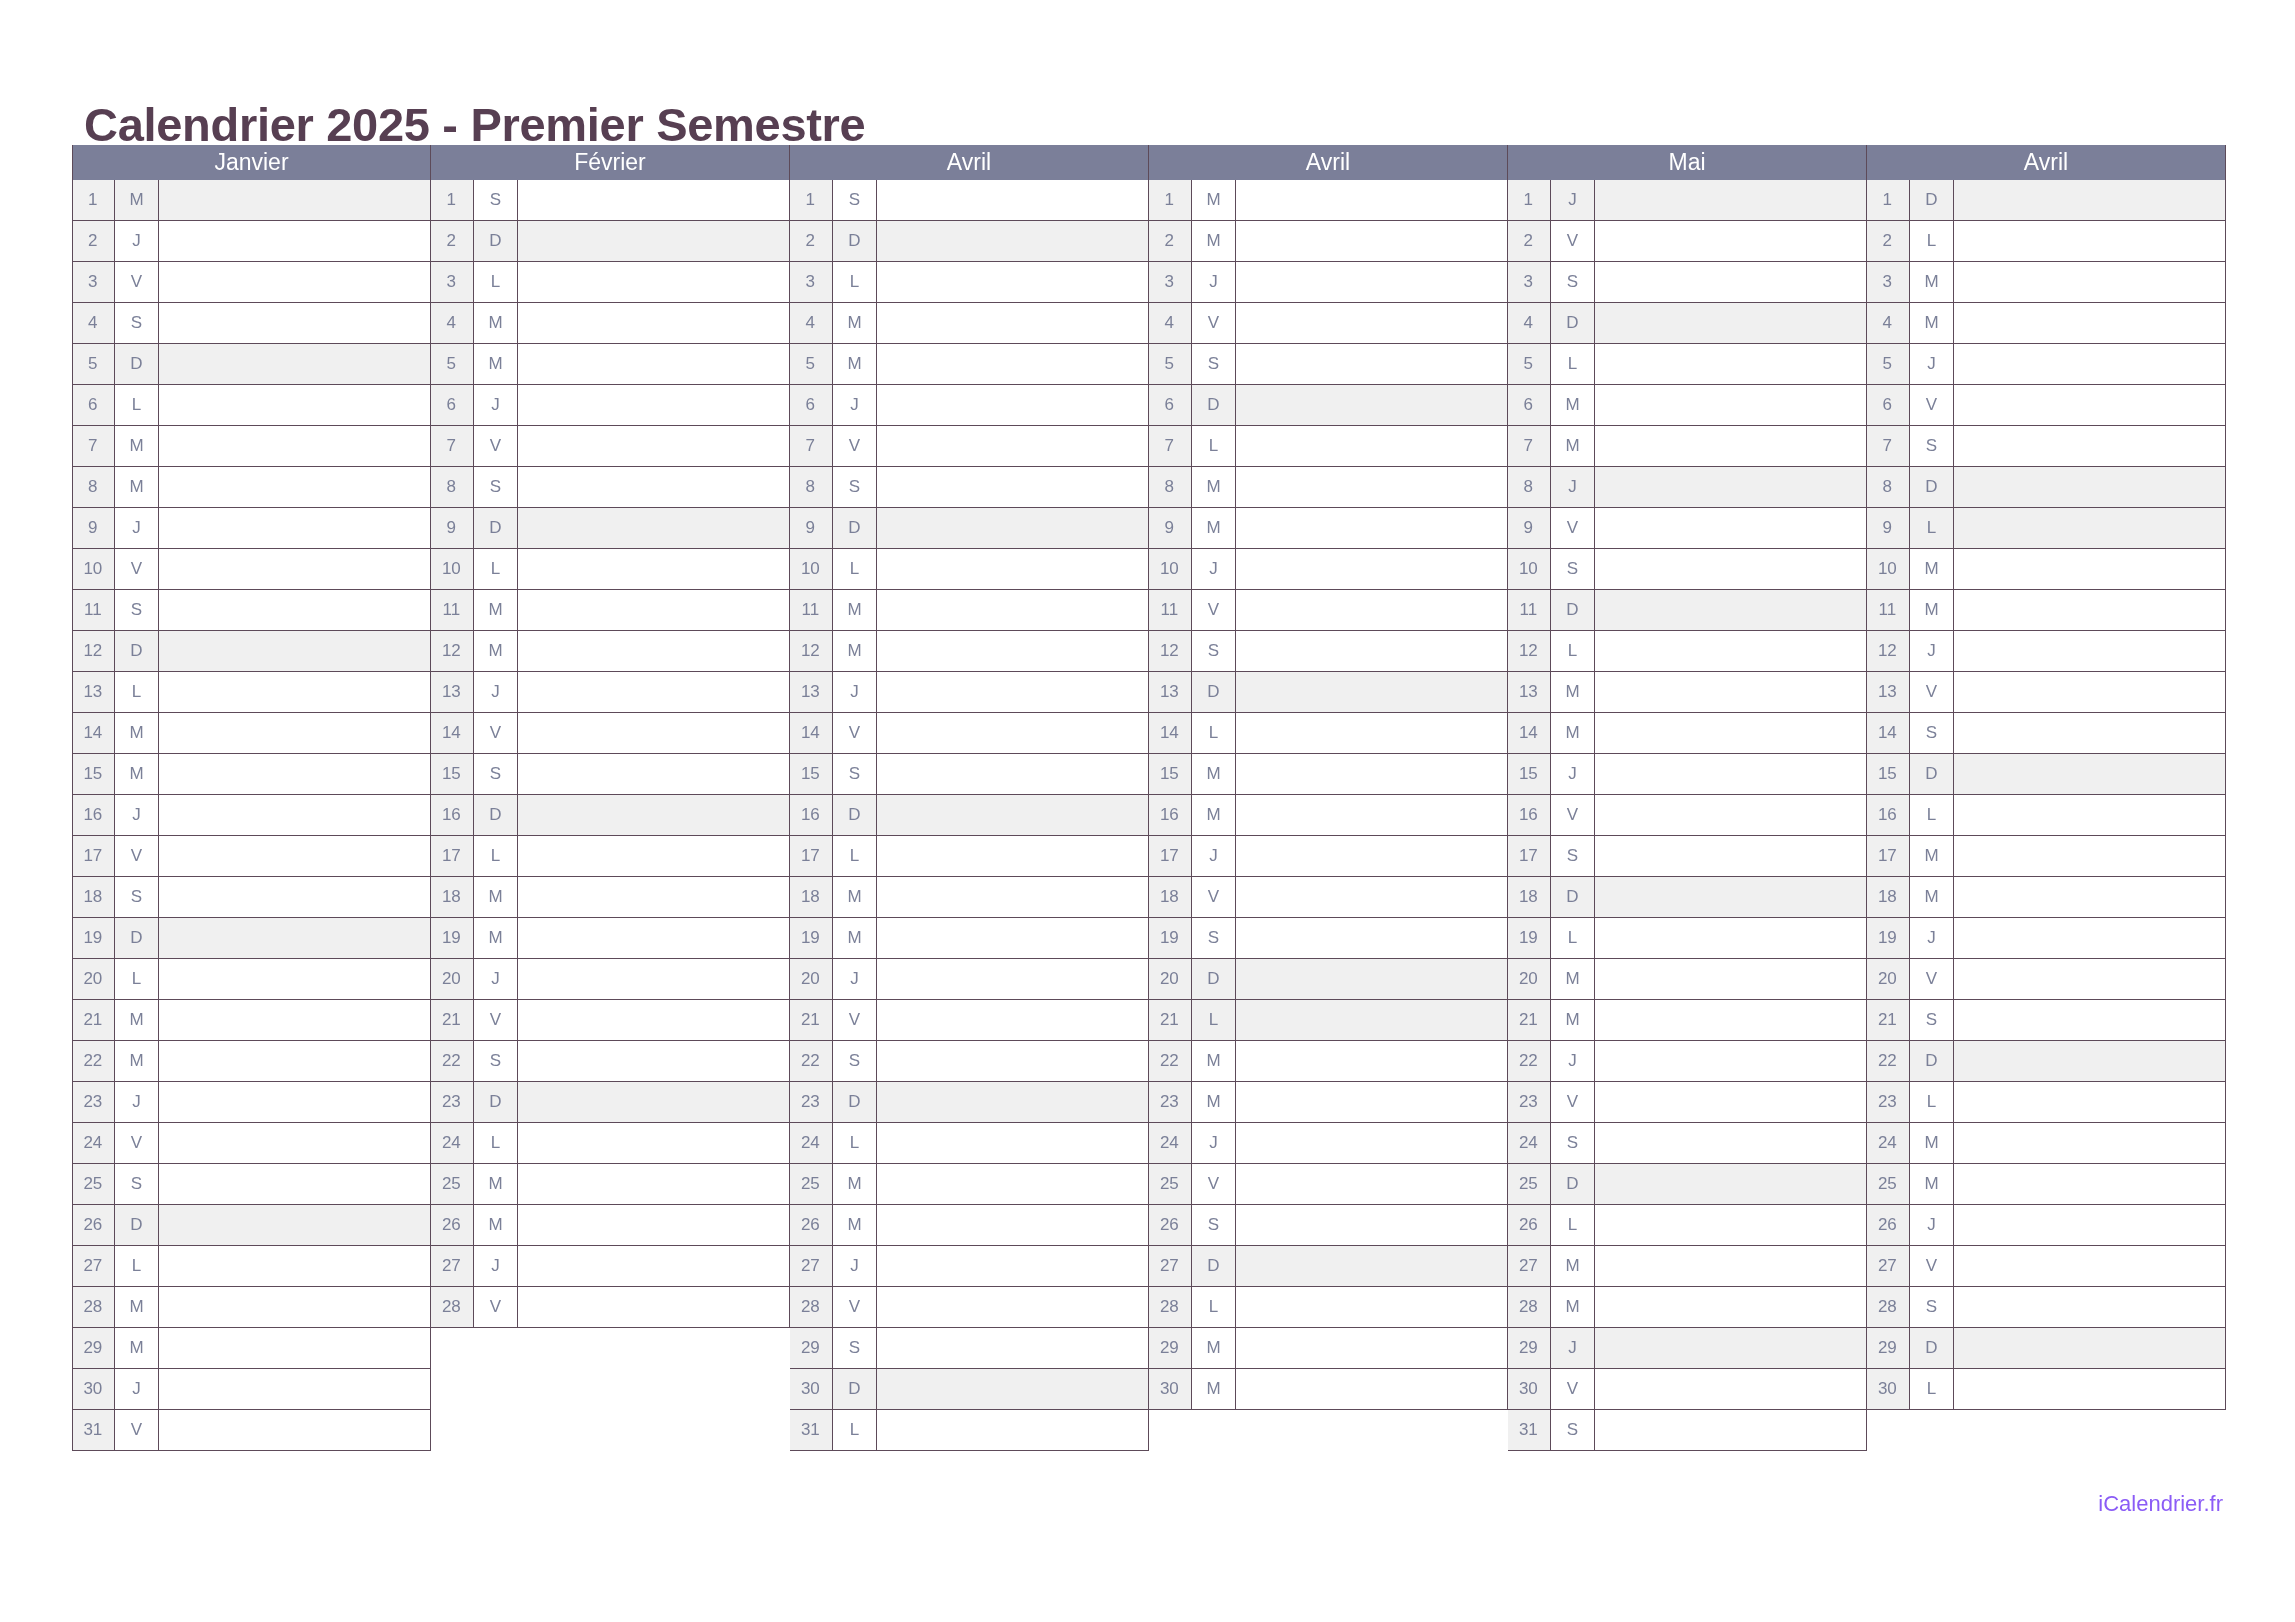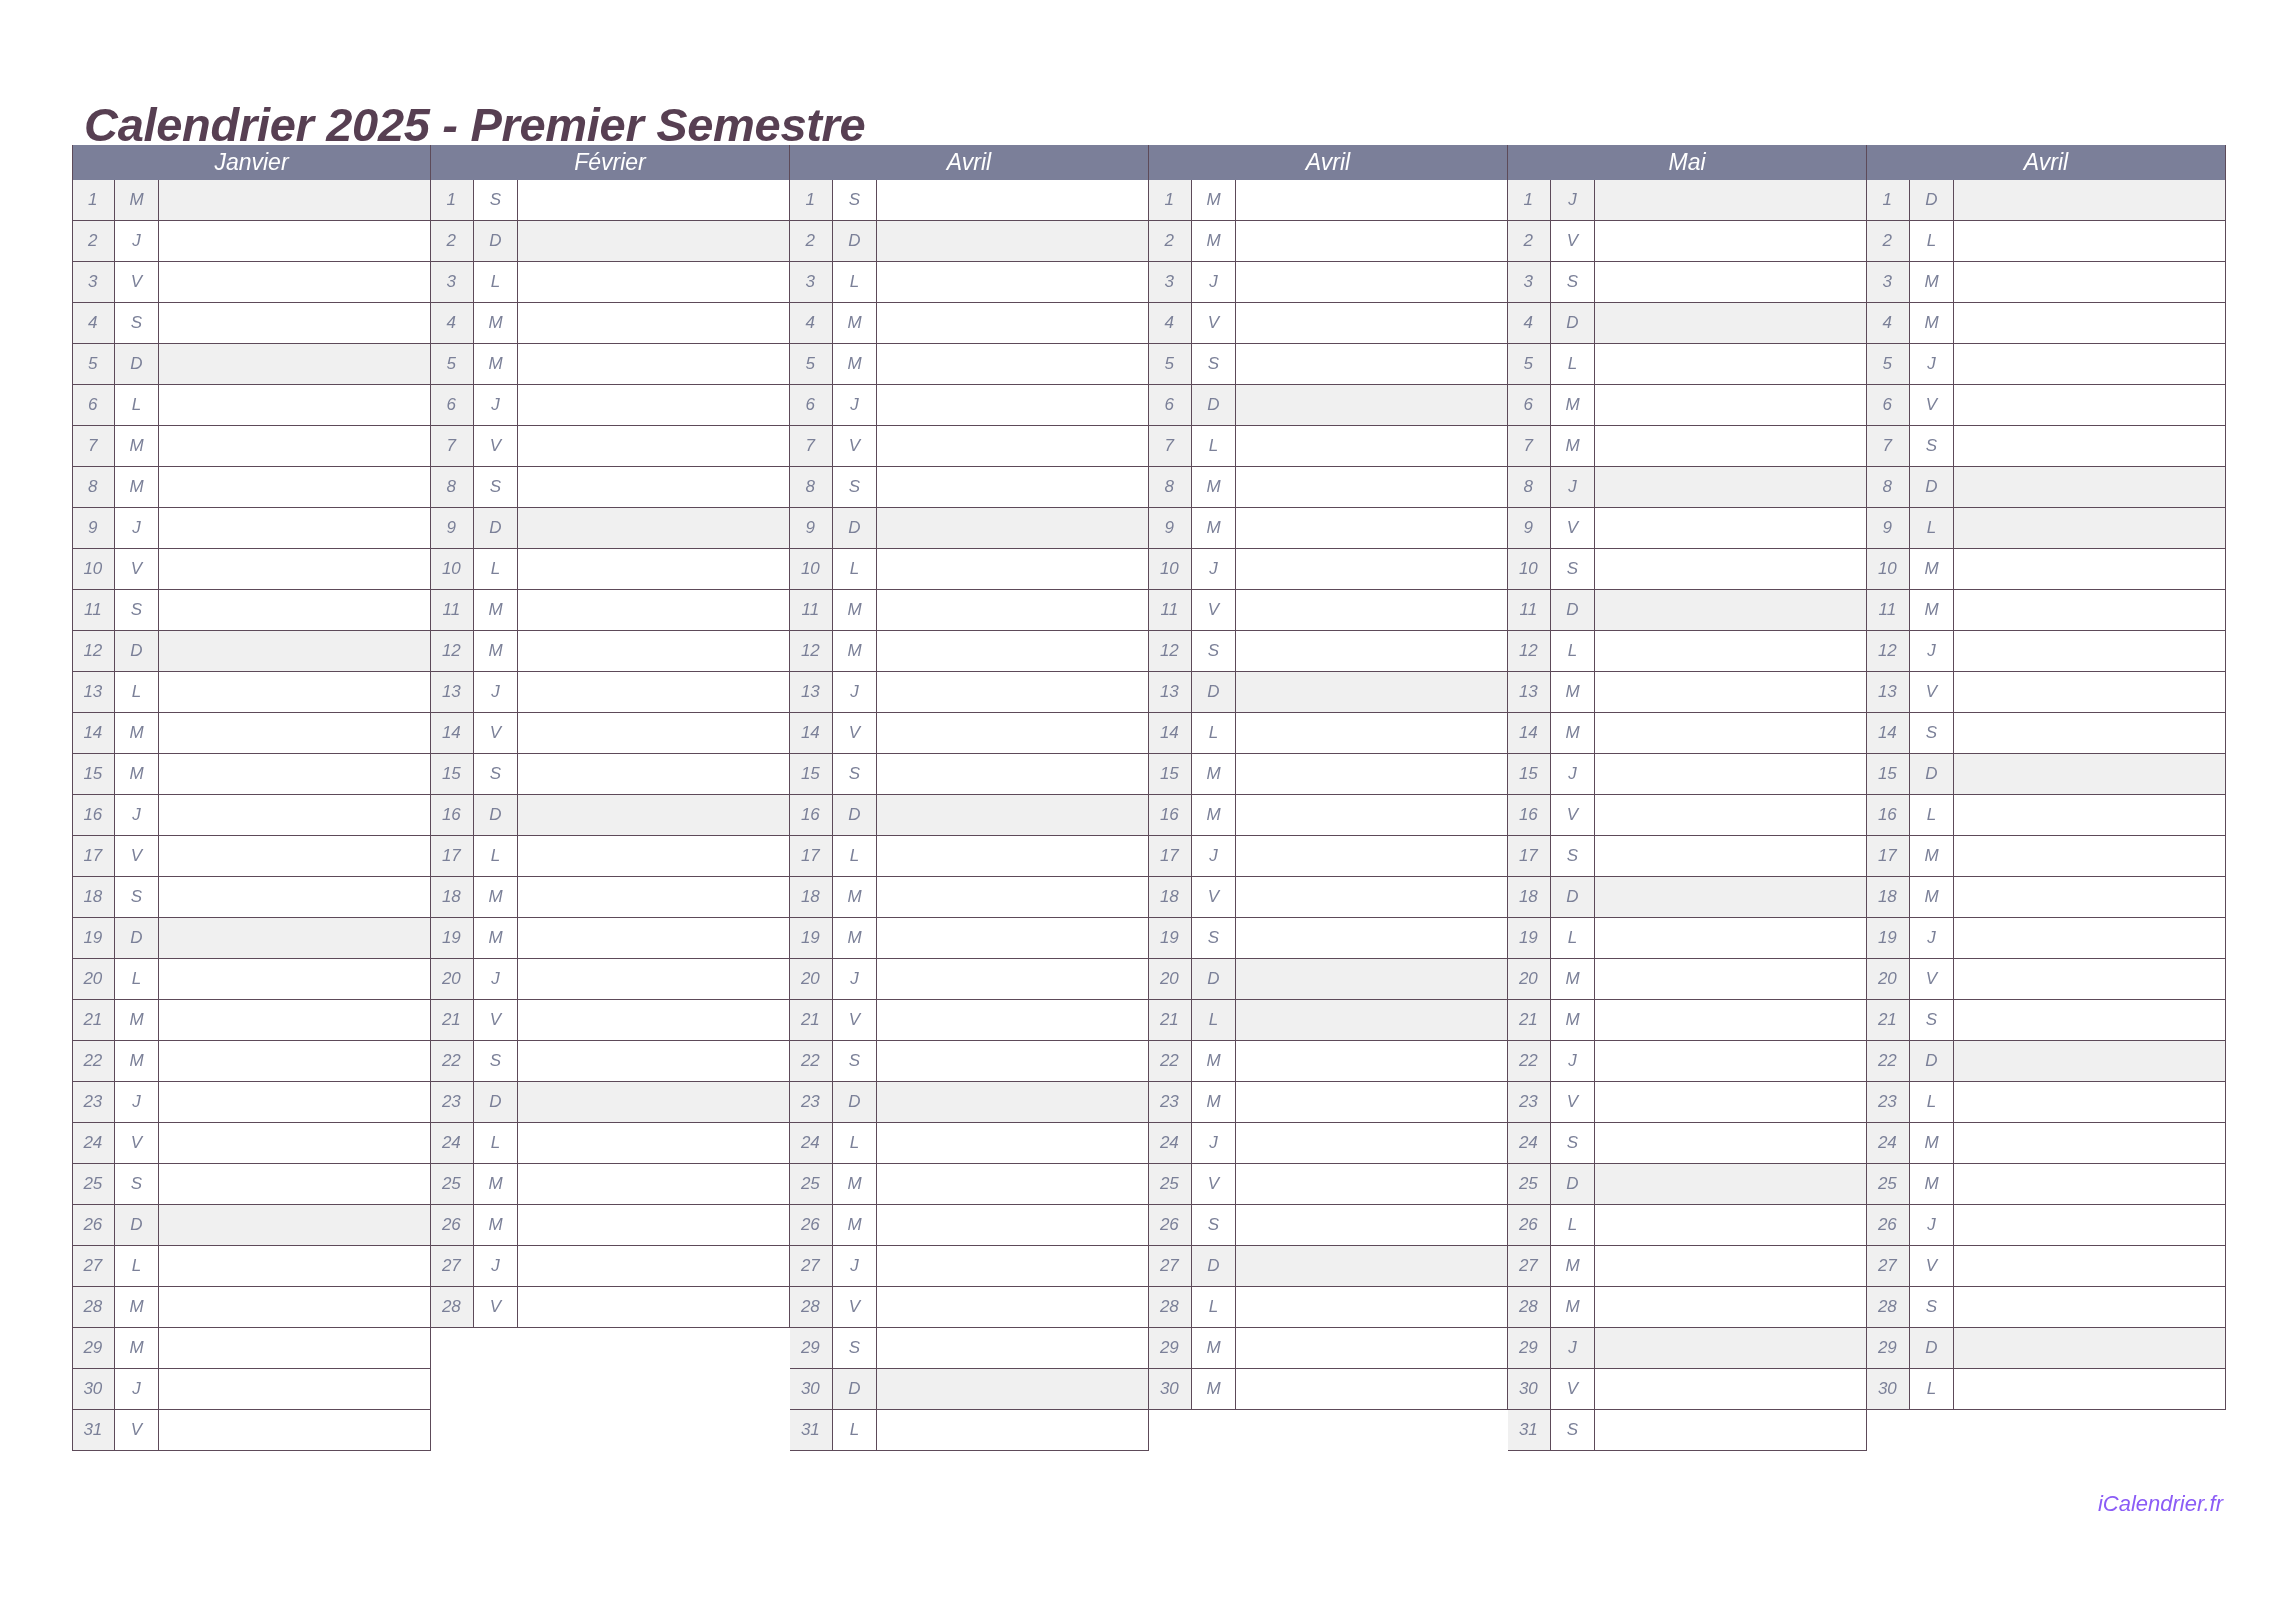--- a/index.html
+++ b/index.html
@@ -17,21 +17,20 @@
     position: relative;
   }
 
   .page {
     position: absolute;
     left: 0; top: 0;
     width: 2295px;
     height: 1500px;
     box-sizing: border-box;
     padding: 0;
-    font-style: italic;
   }
 
   
   .title {
     position: absolute;
     left: 84px;
     top: 68px;
     font-size: 47px;
     line-height: 52px;
     font-weight: bold;

